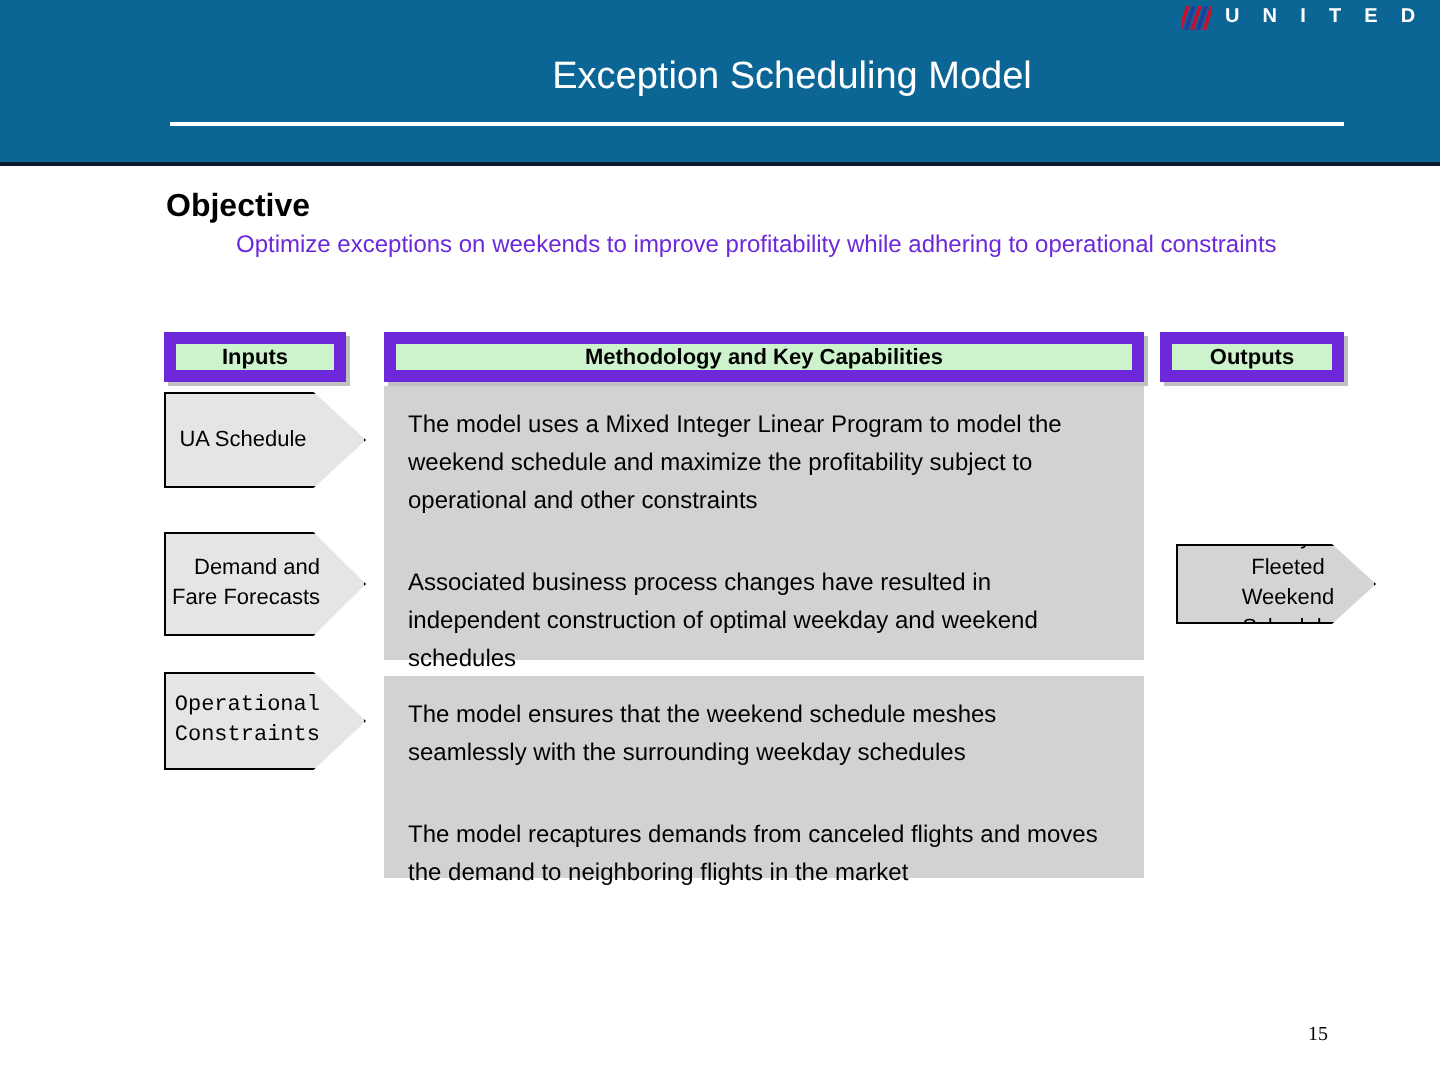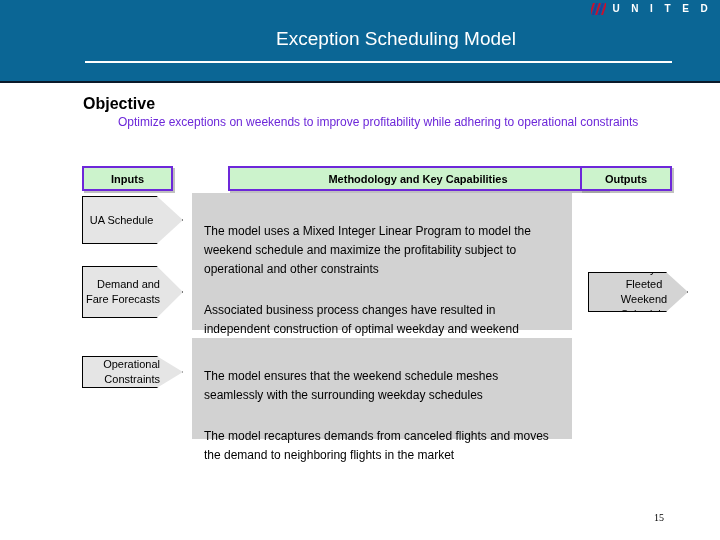--- a/index.html
+++ b/index.html
@@ -99,54 +99,54 @@
     font-size: 12px;
     color: #6d28d9;
     line-height: 16px;
     width: 555px;
   }
 
   
   .col-header {
     position: absolute;
     background: #ccf3cc;
-    border: 2px solid #6d28d9;
+    border: 6px solid #6d28d9;
     box-shadow: 2px 2px 0 rgba(140,140,140,0.55);
     box-sizing: border-box;
     font-size: 11px;
     font-weight: bold;
     color: #000000;
     display: flex;
     align-items: center;
     justify-content: center;
     text-align: center;
   }
   #header-inputs   { left: 82px;  top: 166px; width: 91px;  height: 25px; }
-  #header-method   { left: 192px; top: 166px; width: 380px; height: 25px; margin-left: 36px; }
+  #header-method   { left: 192px; top: 166px; width: 380px; height: 25px; }
   #header-outputs  { left: 580px; top: 166px; width: 92px;  height: 25px; }
 
   
   .arrow-shape {
     position: absolute;
     box-sizing: border-box;
     background: #e5e5e5;
     border: 1px solid #000000;
     display: flex;
     align-items: center;
     justify-content: center;
     text-align: right;
     font-size: 11px;
     color: #000000;
     line-height: 15px;
     clip-path: polygon(0 0, 74% 0, 100% 50%, 74% 100%, 0 100%);
     padding-right: 22px;
   }
   #input-ua-schedule       { left: 82px; top: 196px; width: 101px; height: 48px; }
   #input-demand-forecasts  { left: 82px; top: 266px; width: 101px; height: 52px; }
-  #input-operational       { left: 82px; top: 356px; width: 101px; height: 32px; }
+  #input-operational       { left: 82px; top: 336px; width: 101px; height: 49px; font-family: Liberation Mono, monospace; }
 
   #output-fleeted {
     position: absolute;
     left: 588px; top: 272px; width: 100px; height: 40px;
     box-sizing: border-box;
     background: #d4d4d4;
     border: 1px solid #000000;
     clip-path: polygon(0 0, 78% 0, 100% 50%, 78% 100%, 0 100%);
     padding-right: 20px;
     display: flex;
@@ -168,21 +168,20 @@
     box-sizing: border-box;
     padding: 10px 12px 8px 12px;
   }
   #method-panel-1 { top: 193px; height: 137px; }
   #method-panel-2 { top: 338px; height: 101px; }
 
   .method-para {
     font-size: 12px;
     color: #000000;
     line-height: 19px;
-    margin-top: 19px;
   }
   .method-para + .method-para {
     margin-top: 22px;
   }
 
   
   #page-number {
     position: absolute;
     right: 56px;
     top: 512px;

